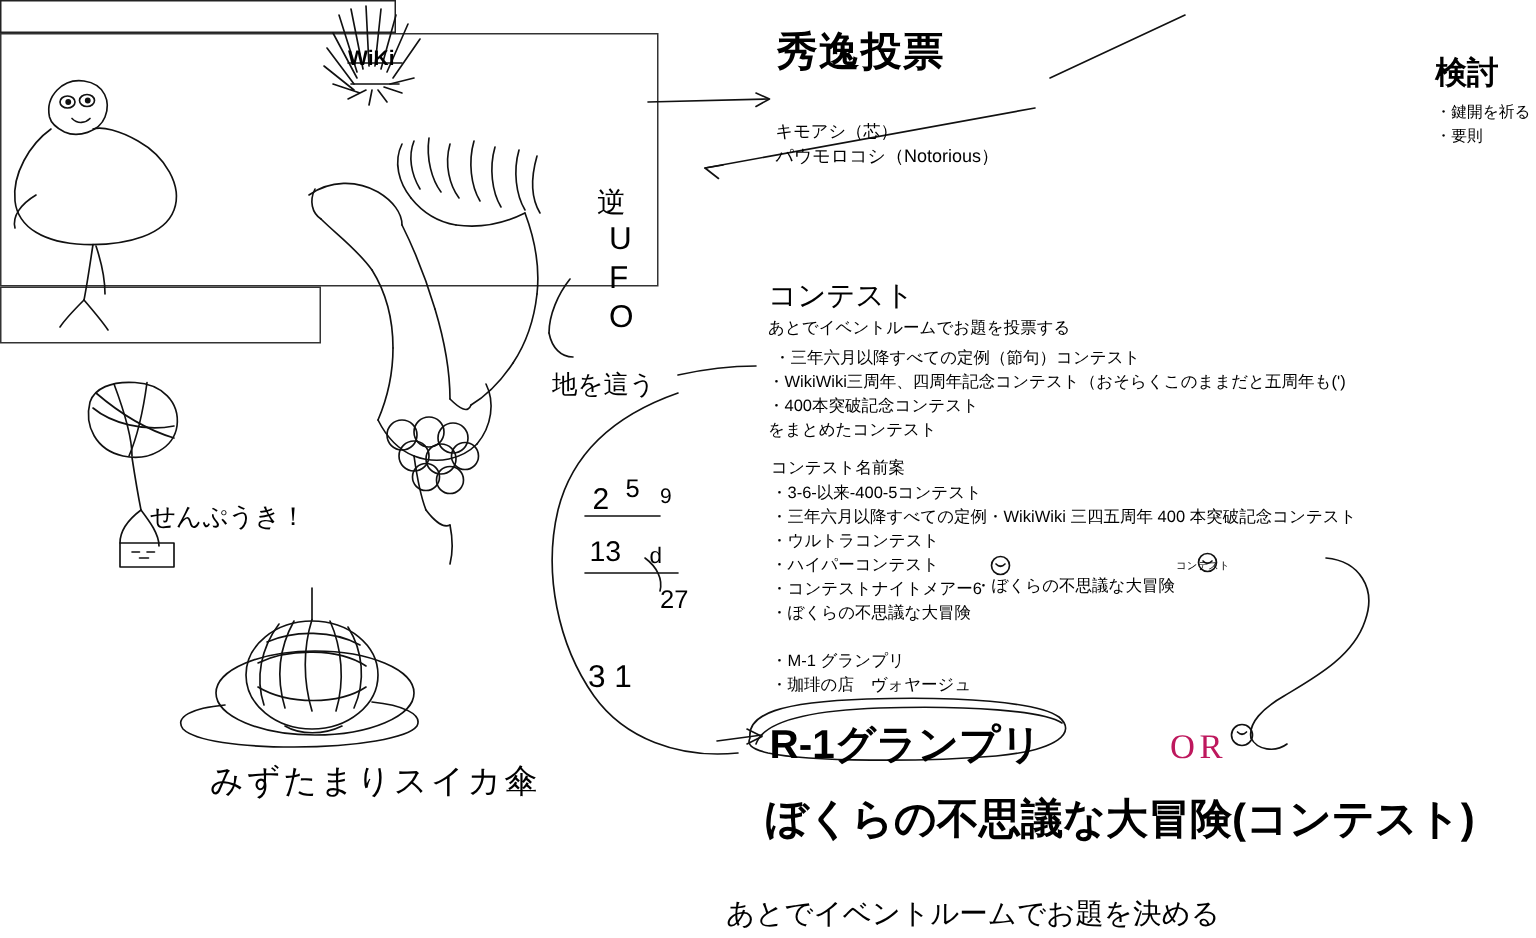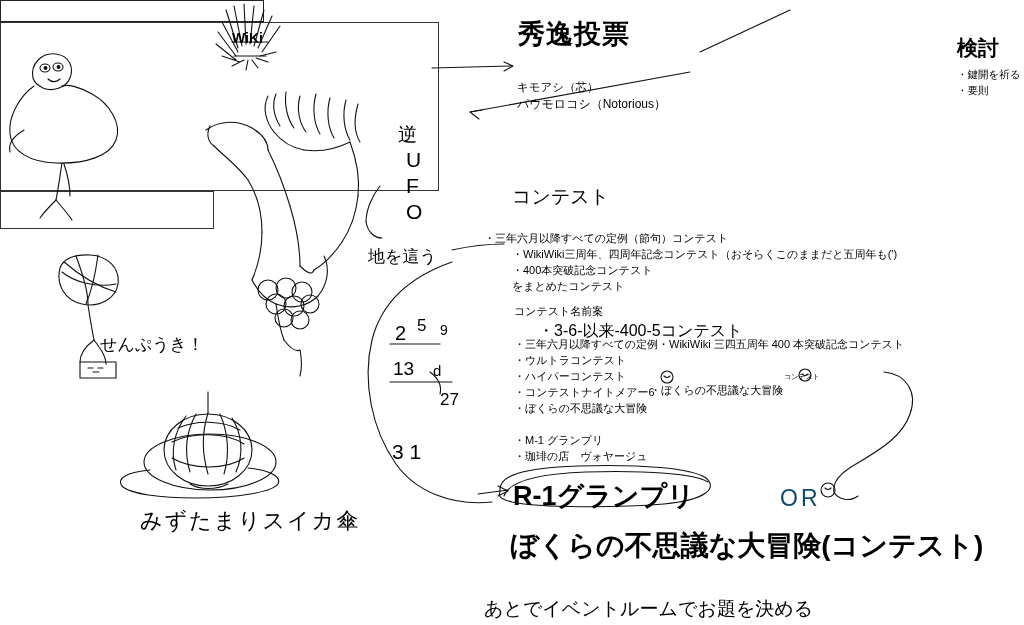--- a/index.html
+++ b/index.html
@@ -24,43 +24,43 @@
   #vote-item-0{left:517px;top:58px;font-size:11.5px;}
   #vote-item-1{left:517px;top:80px;font-size:11.5px;}
   #vote-item-2{left:517px;top:96px;font-size:12px;}
 
   #kentou-title{left:957px;top:34px;font-size:21px;font-weight:700;}
   #kentou-0{left:957px;top:68px;font-size:10.5px;}
   #kentou-1{left:957px;top:84px;font-size:10.5px;}
 
   #contest-title{left:512px;top:184px;font-size:19px;}
   #contest-lead{left:512px;top:211px;font-size:11px;}
-  #contest-b0{left:484px;top:231px;font-size:11px;}
+  #contest-b0{left:516px;top:231px;font-size:11px;}
   #contest-b1{left:512px;top:247px;font-size:11px;}
   #contest-b2{left:512px;top:263px;font-size:11px;}
   #contest-b3{left:512px;top:279px;font-size:11px;}
 
   #names-box{left:507px;top:299px;width:437px;height:167px;border:1px solid #333;}
   #names-head{left:514px;top:304px;font-size:11px;}
-  #n0{left:514px;top:321px;font-size:16px;margin-left:24px;}
+  #n0{left:514px;top:321px;font-size:11px;}
   #n1{left:514px;top:337px;font-size:11px;}
   #n2{left:514px;top:353px;font-size:11px;}
   #n3{left:514px;top:369px;font-size:11px;}
   #n4{left:514px;top:385px;font-size:11px;}
   #n5{left:514px;top:401px;font-size:11px;}
   #n6{left:514px;top:417px;font-size:11px;}
   #n7{left:514px;top:433px;font-size:11px;}
   #n8{left:514px;top:449px;font-size:11px;}
 
   #side-note{left:650px;top:383px;font-size:11px;}
   #side-note-small{left:784px;top:372px;font-size:7px;}
 
   #r1-box{left:508px;top:473px;width:212px;height:36px;border:1px solid #333;}
   #r1-text{left:513px;top:478px;font-size:27px;font-weight:700;}
-  #or-text{left:780px;top:485px;font-size:23px;letter-spacing:3px;color:#0c4a6e;}
+  #or-text{left:780px;top:485px;font-size:23px;letter-spacing:3px;color:#be185d;font-family:Liberation Serif, serif;}
   #bokura-big{left:510px;top:527px;font-size:28px;font-weight:700;}
 
   #footer-line{left:484px;top:596px;font-size:19px;text-align:center;}
 
   
   #lbl-senpuuki{left:100px;top:333px;font-size:17px;}
   #lbl-chiwohau{left:368px;top:245px;font-size:17px;}
   #lbl-gyaku{left:398px;top:122px;font-size:19px;}
   #lbl-ufo-u{left:406px;top:148px;font-size:21px;}
   #lbl-ufo-f{left:406px;top:174px;font-size:21px;}
@@ -200,20 +200,21 @@
   <div class="txt" id="title-shuitsu">秀逸投票</div>
   <div id="vote-box"></div>
   <div class="txt" id="vote-item-1">キモアシ（芯）</div>
   <div class="txt" id="vote-item-2">パウモロコシ（Notorious）</div>
 
   <div class="txt" id="kentou-title">検討</div>
   <div class="txt" id="kentou-0">・鍵開を祈る</div>
   <div class="txt" id="kentou-1">・要則</div>
 
   <div class="txt" id="contest-title">コンテスト</div>
+  <div class="txt" id="contest-lead">あとでイベントルームでお題を投票する</div>
   <div class="txt" id="contest-b0">・三年六月以降すべての定例（節句）コンテスト</div>
   <div class="txt" id="contest-b1">・WikiWiki三周年、四周年記念コンテスト（おそらくこのままだと五周年も(')</div>
   <div class="txt" id="contest-b2">・400本突破記念コンテスト</div>
   <div class="txt" id="contest-b3">をまとめたコンテスト</div>
 
   <div id="names-box"></div>
   <div class="txt" id="names-head">コンテスト名前案</div>
   <div class="txt" id="n0">・3-6-以来-400-5コンテスト</div>
   <div class="txt" id="n1">・三年六月以降すべての定例・WikiWiki 三四五周年 400 本突破記念コンテスト</div>
   <div class="txt" id="n2">・ウルトラコンテスト</div>

